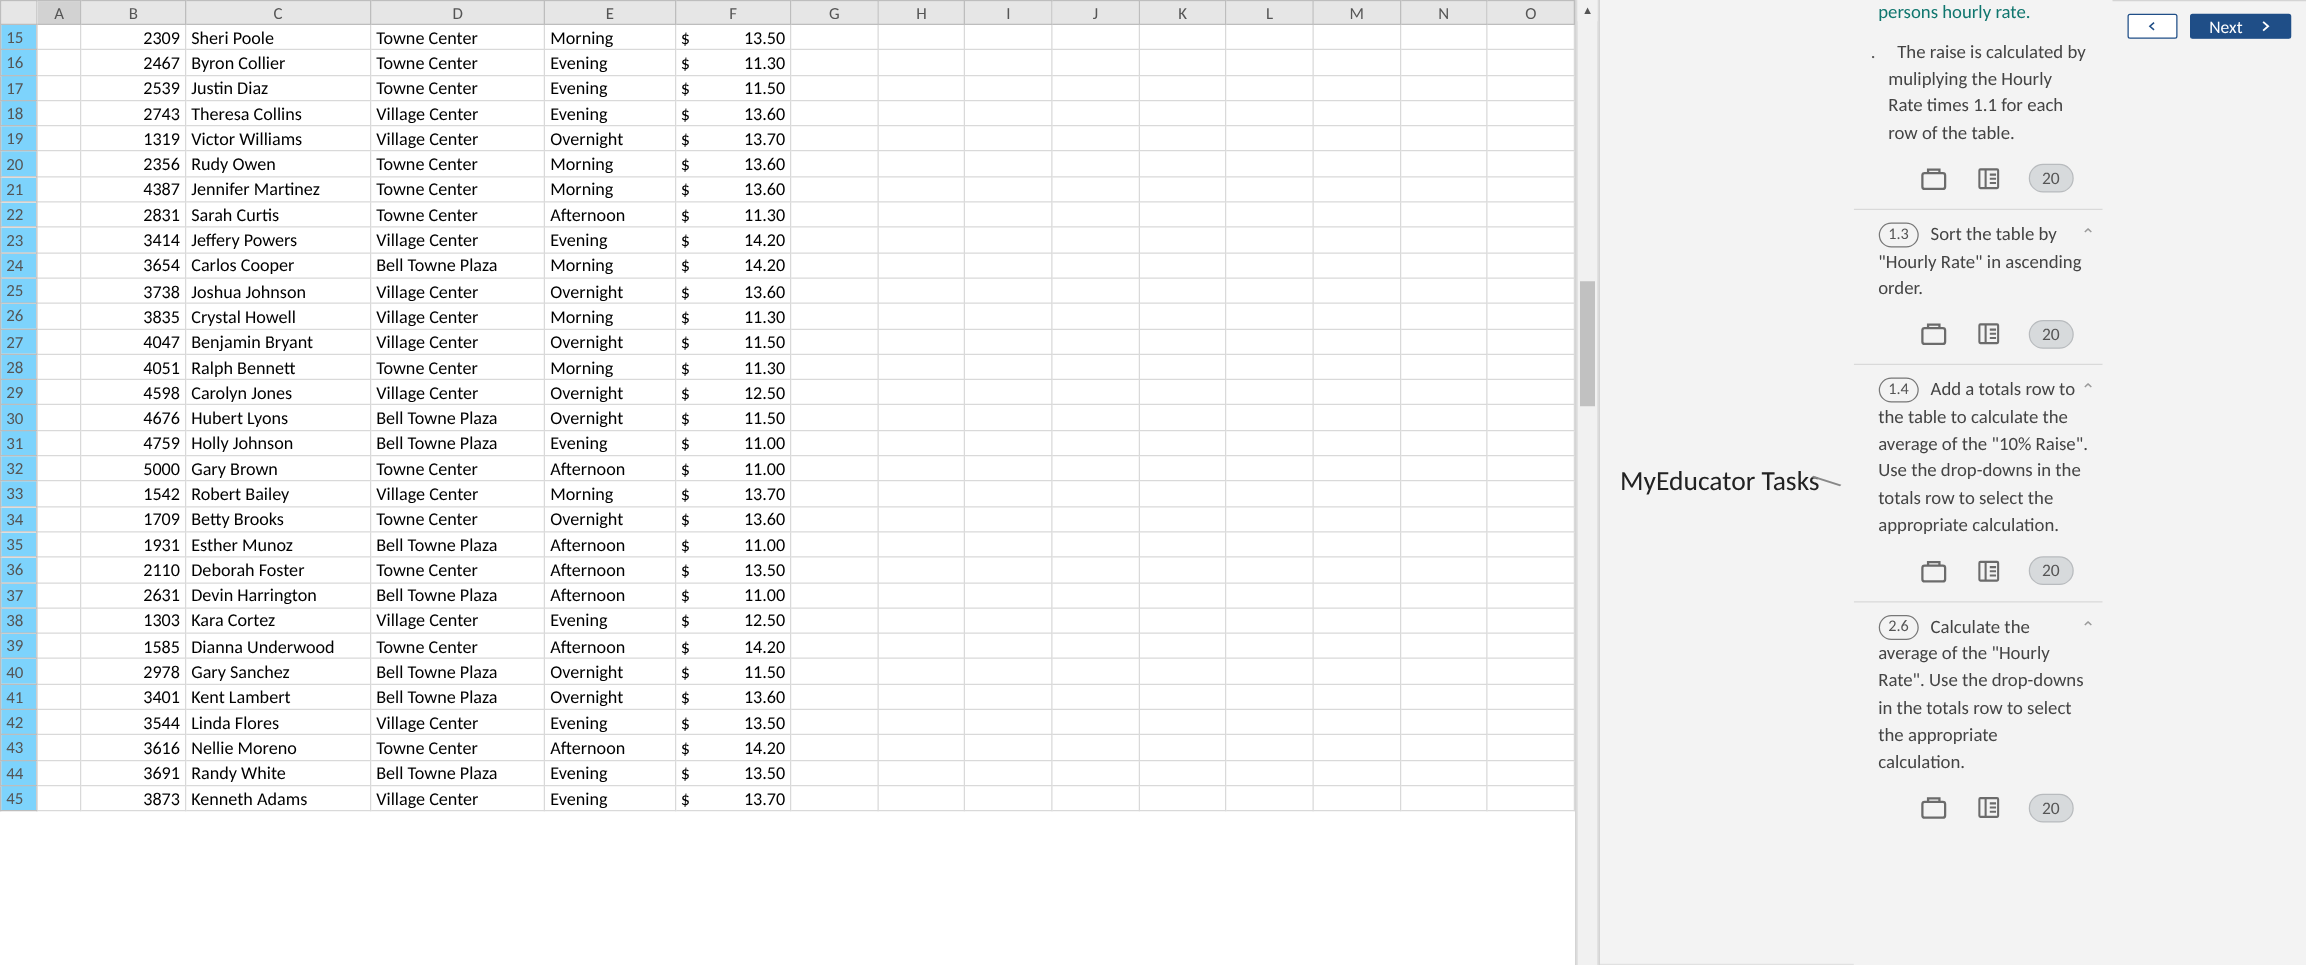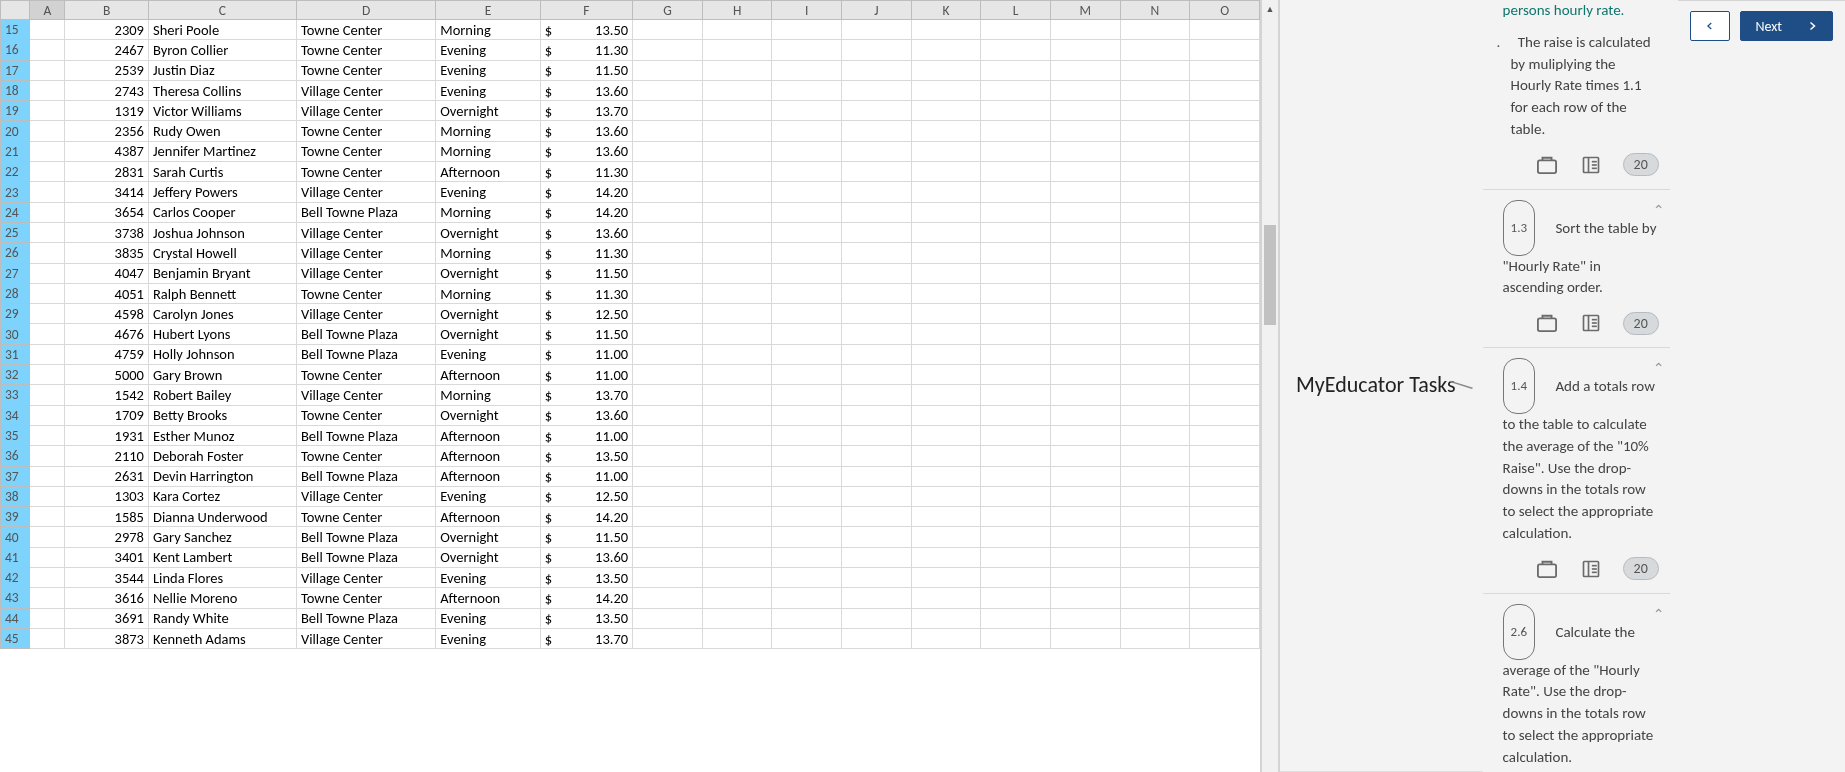--- a/index.html
+++ b/index.html
@@ -122,24 +122,24 @@
       padding: 4px 12px 6px 20px;
       font-size: 15px;
       color: #444;
       line-height: 1.45;
     }
     .task.remnant { color: #0f766e; padding-top:0;}
     .task .chip {
       display: inline-block;
       border: 1.5px solid #777;
       border-radius: 14px;
-      padding: 18px 7px;
+      padding: 0 7px;
       font-size: 13px;
       color: #555;
-      margin-right: 17px;
+      margin-right: 6px;
       line-height:18px;
       vertical-align: 1px;
     }
     .icon-row {
       padding: 6px 10px 12px 52px;
       display: flex;
       align-items: center;
       gap: 20px;
     }
     .icon-btn {
@@ -173,27 +173,27 @@
     }
     .panel-footer {
       border-top: 1px solid #d4d4d4;
       padding: 10px 12px 4px;
       display: flex;
       justify-content: flex-end;
       gap: 10px;
       background:#f3f3f3;
     }
     .btn {
-      height: 30px;
+      height: 20px;
       padding: 0 14px;
       font-size: 14px;
       border-radius: 2px;
       display:inline-flex;
       align-items:center;
-      gap:24px;
+      gap:12px;
       cursor:pointer;
     }
     .btn-outline {
       background: #fff;
       border: 1.5px solid #1f4e87;
       color: #1f4e87;
       width:40px;
       justify-content:center;
     }
     .btn-primary {

